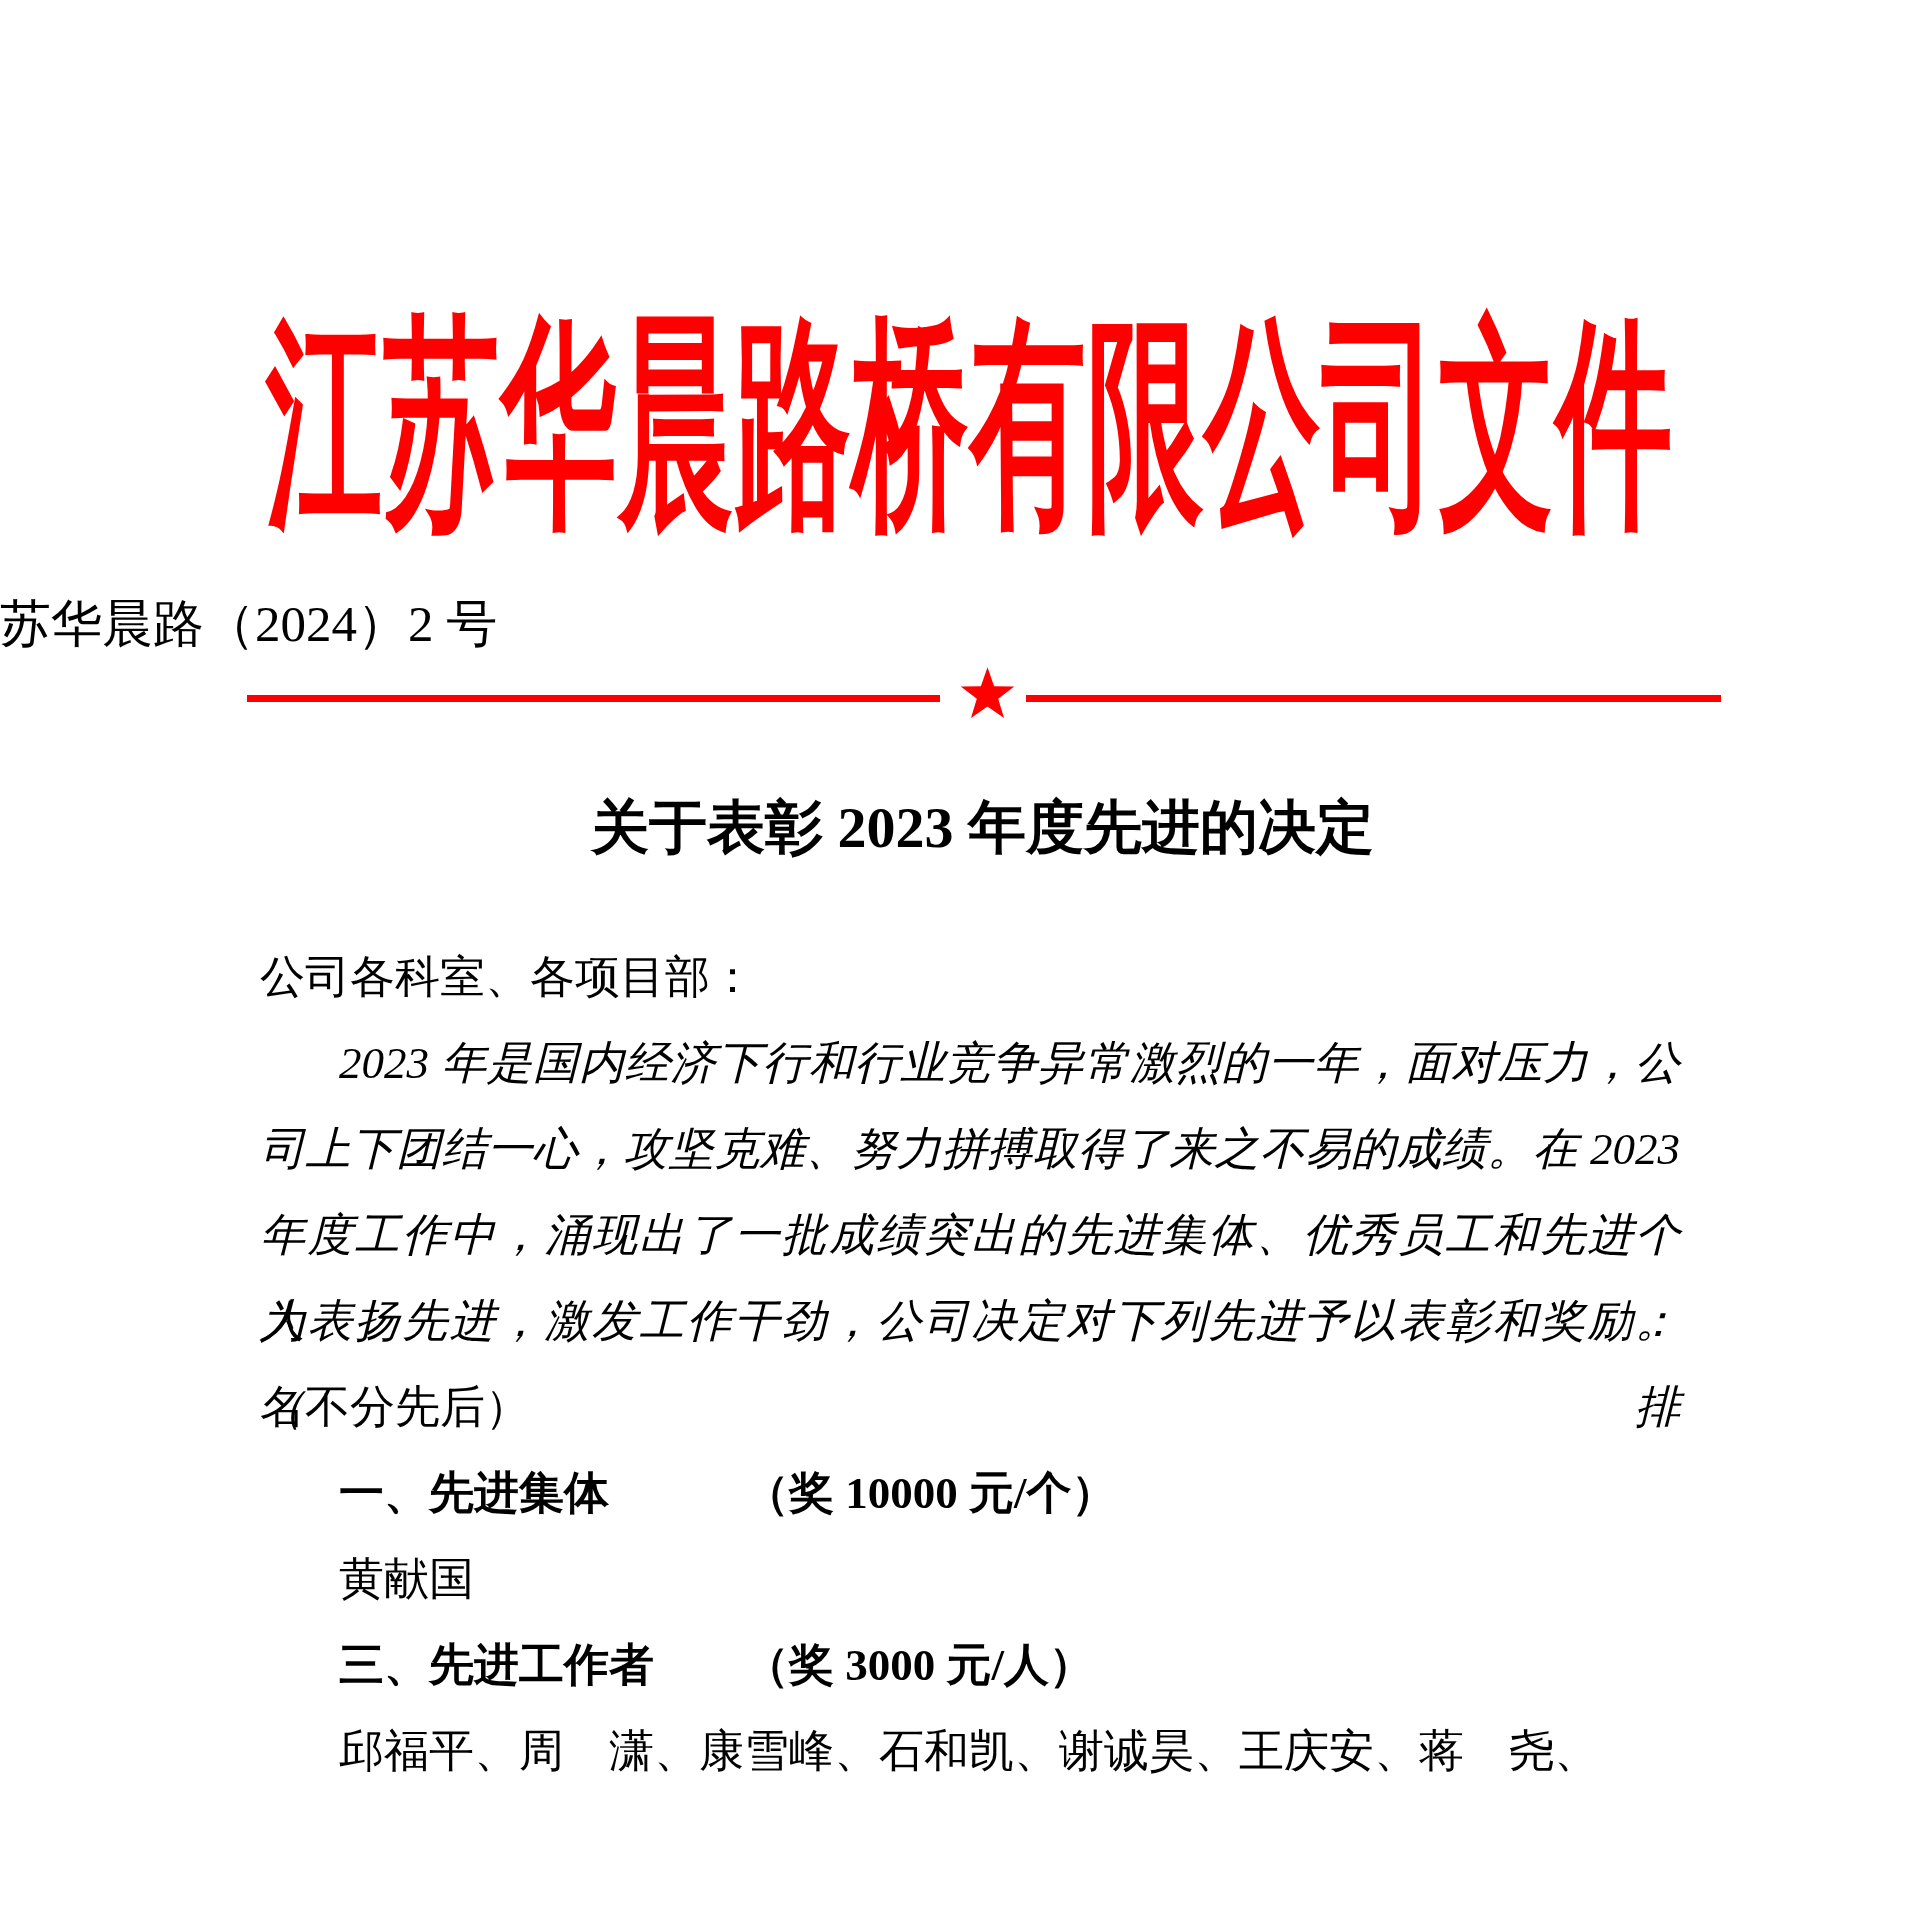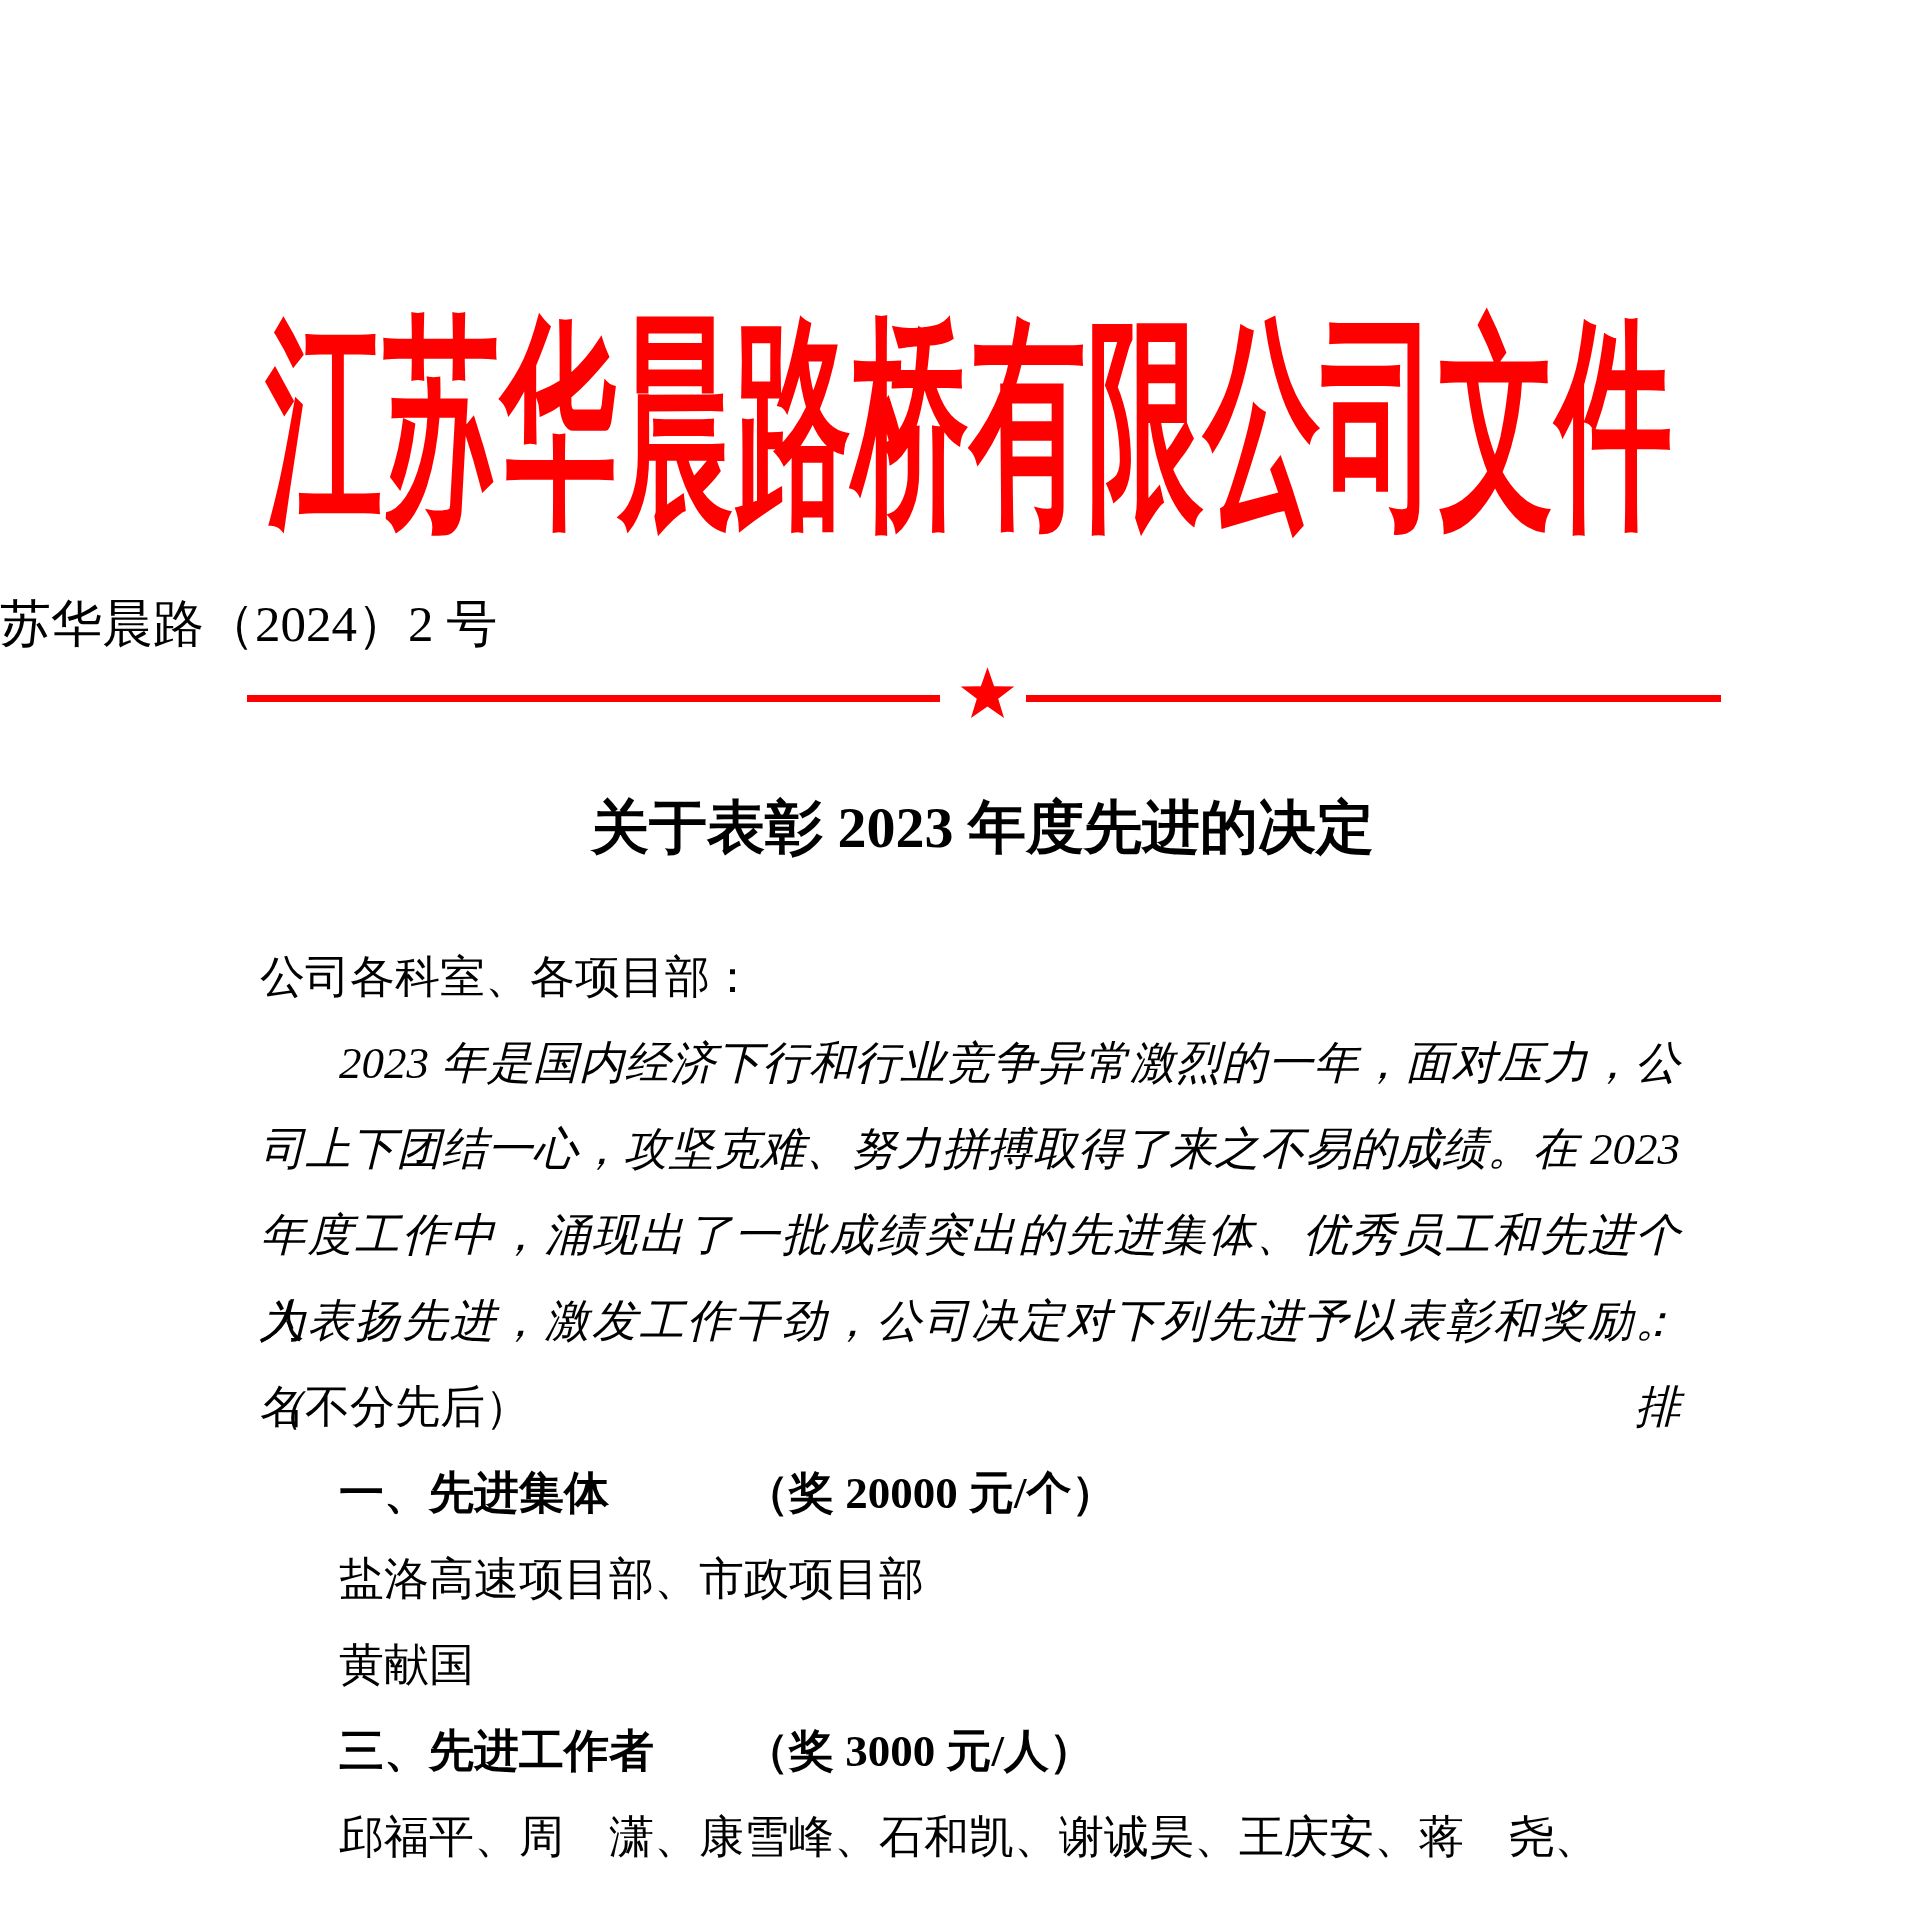--- a/index.html
+++ b/index.html
@@ -101,22 +101,21 @@
 
   <div class="bodyblock">
     <div class="line">公司各科室、各项目部：</div>
 
     <div class="line j ind">2023 年是国内经济下行和行业竞争异常激烈的一年，面对压力，公</div>
     <div class="line j">司上下团结一心，攻坚克难、努力拼搏取得了来之不易的成绩。在 2023</div>
     <div class="line j">年度工作中，涌现出了一批成绩突出的先进集体、优秀员工和先进个人。</div>
     <div class="line j">为表扬先进，激发工作干劲，公司决定对下列先进予以表彰和奖励：（排</div>
     <div class="line">名不分先后）</div>
 
-    <div class="line hd">一、先进集体　　　（奖 20000 元/个）</div>
-    <div class="line lst">盐洛高速项目部、市政项目部</div>
+    <div class="line hd">一、先进集体　　　（奖 10000 元/个）</div>
 
     <div class="line lst">黄献国</div>
 
     <div class="line hd">三、先进工作者　　（奖 3000 元/人）</div>
     <div class="line lst">邱福平、周　潇、康雪峰、石和凯、谢诚昊、王庆安、蒋　尧、</div>
 
   </div>
 
 </div>
 

